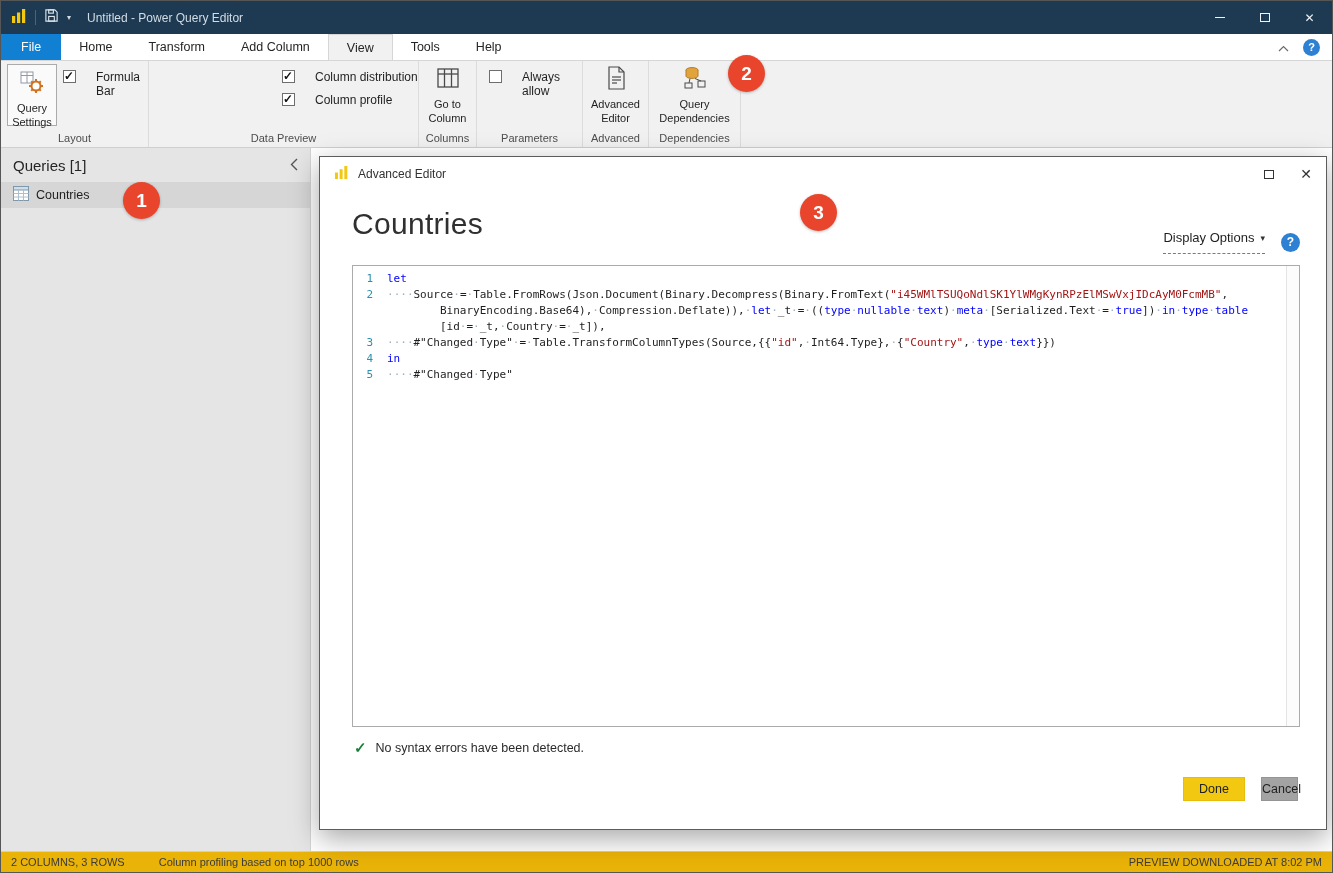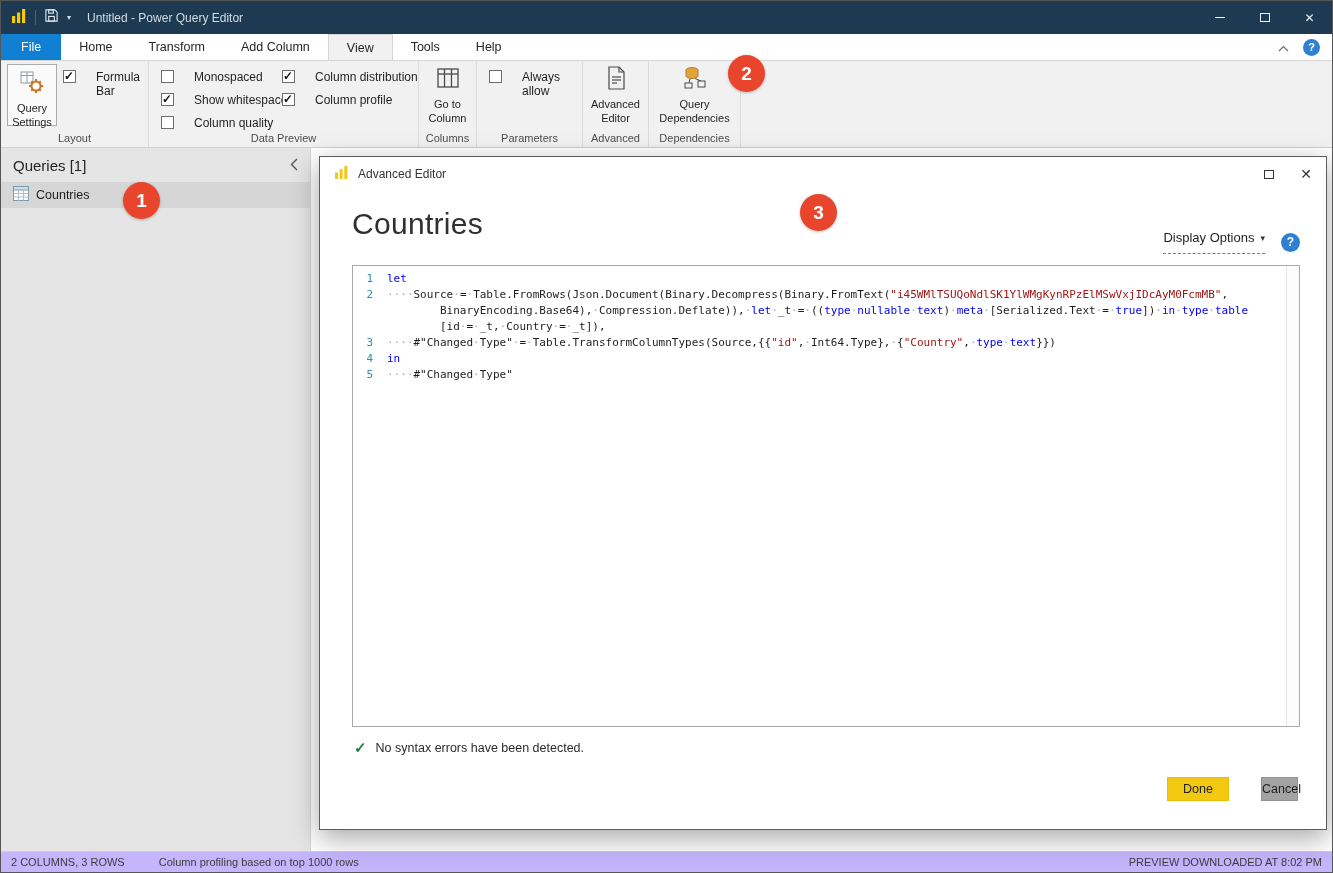--- a/index.html
+++ b/index.html
@@ -39,21 +39,21 @@
 
   
   .main { position:absolute; left:0; top:147px; width:100%; bottom:21px; background:#fff; }
   .sidebar { position:absolute; left:0; top:0; width:310px; height:100%; background:#e5e5e5; border-right:1px solid #d4d4d4; }
   .queries-header { height:34px; display:flex; align-items:center; justify-content:space-between; padding:0 12px; font-size:15px; color:#252525; }
   .query-item { height:26px; display:flex; align-items:center; gap:7px; padding:0 12px; font-size:12.5px; color:#1f1f1f; }
   .query-item.selected { background:#d6d6d6; }
   .content-pane { position:absolute; left:311px; top:0; right:0; height:100%; background:#fff; }
 
   
-  .statusbar { position:absolute; left:0; bottom:0; width:100%; height:21px; background:#c4b5fd; border-top:1px solid #cfcfcf; display:flex; align-items:center; padding:0 10px; font-size:11px; color:#3c3c3c; }
+  .statusbar { position:absolute; left:0; bottom:0; width:100%; height:21px; background:#eab308; border-top:1px solid #cfcfcf; display:flex; align-items:center; padding:0 10px; font-size:11px; color:#3c3c3c; }
   .sb-gap { width:34px; }
   .sb-right { margin-left:auto; }
 
   
   .dialog { position:absolute; left:318px; top:155px; width:1008px; height:674px; background:#fff; border:1px solid #5c5c5c; box-shadow:0 8px 26px rgba(0,0,0,0.35); z-index:10; }
   .dlg-titlebar { position:absolute; left:0; top:0; width:100%; height:34px; display:flex; align-items:center; padding:0 14px; }
   .dlg-title { font-size:12px; color:#333; margin-left:9px; }
   .dlg-controls { margin-left:auto; display:flex; align-items:center; gap:26px; }
   .dlg-max { width:10px; height:9px; border:1px solid #333; display:inline-block; }
   .dlg-close { font-size:14px; color:#333; }
@@ -68,21 +68,21 @@
   .code-row { display:flex; white-space:pre; }
   .ln { width:34px; text-align:right; padding-right:14px; color:#2b91af; flex:none; }
   .code-text { color:#1e1e1e; }
   .tok-kw { color:#0000ff; }
   .tok-str { color:#a31515; }
   .tok-plain { color:#1e1e1e; }
   .ws-dot { color:#9fb0bd; }
 
   .syntax-row { position:absolute; left:34px; top:582px; display:flex; align-items:center; gap:9px; font-size:12.5px; color:#2b2b2b; }
   .syntax-check { color:#1a7f3c; font-size:15px; font-weight:bold; }
-  .dlg-buttons { position:absolute; right:28px; top:620px; display:flex; gap:32px; }
+  .dlg-buttons { position:absolute; right:28px; top:620px; display:flex; gap:16px; }
   .btn { font-size:12.5px; padding:4px 0; text-align:center; }
   .btn-done { width:62px; background:#f2c811; border:1px solid #e7bd09; color:#1f1f1f; }
   .btn-cancel { width:37px; background:#a3a3a3; border:1px solid #949494; color:#1f1f1f; }
 
   
   .badge { position:absolute; width:37px; height:37px; border-radius:50%; background:#e8452c; color:#fff; font-size:19px; font-weight:bold; display:flex; align-items:center; justify-content:center; z-index:50; box-shadow:0 1px 3px rgba(0,0,0,0.25); }
   .badge1 { left:122px; top:181px; }
   .badge2 { left:727px; top:54px; }
   .badge3 { left:799px; top:193px; }
 </style>
@@ -167,34 +167,20 @@
       <div class="cb-col" style="left:62px; top:9px;">
         <div class="cb-row">
           <span class="cb" data-checked="true"></span>
           <span>Formula Bar</span>
         </div>
       </div>
       <div class="rgroup-label">Layout</div>
     </div>
 
     <div class="rgroup" style="width:270px;">
-      <div class="cb-col" style="left:12px; top:9px;">
-        <div class="cb-row">
-          <span class="cb" data-checked="false"></span>
-          <span>Monospaced</span>
-        </div>
-        <div class="cb-row">
-          <span class="cb" data-checked="true"></span>
-          <span>Show whitespace</span>
-        </div>
-        <div class="cb-row">
-          <span class="cb" data-checked="false"></span>
-          <span>Column quality</span>
-        </div>
-      </div>
       <div class="cb-col" style="left:133px; top:9px;">
         <div class="cb-row">
           <span class="cb" data-checked="true"></span>
           <span>Column distribution</span>
         </div>
         <div class="cb-row">
           <span class="cb" data-checked="true"></span>
           <span>Column profile</span>
         </div>
       </div>

